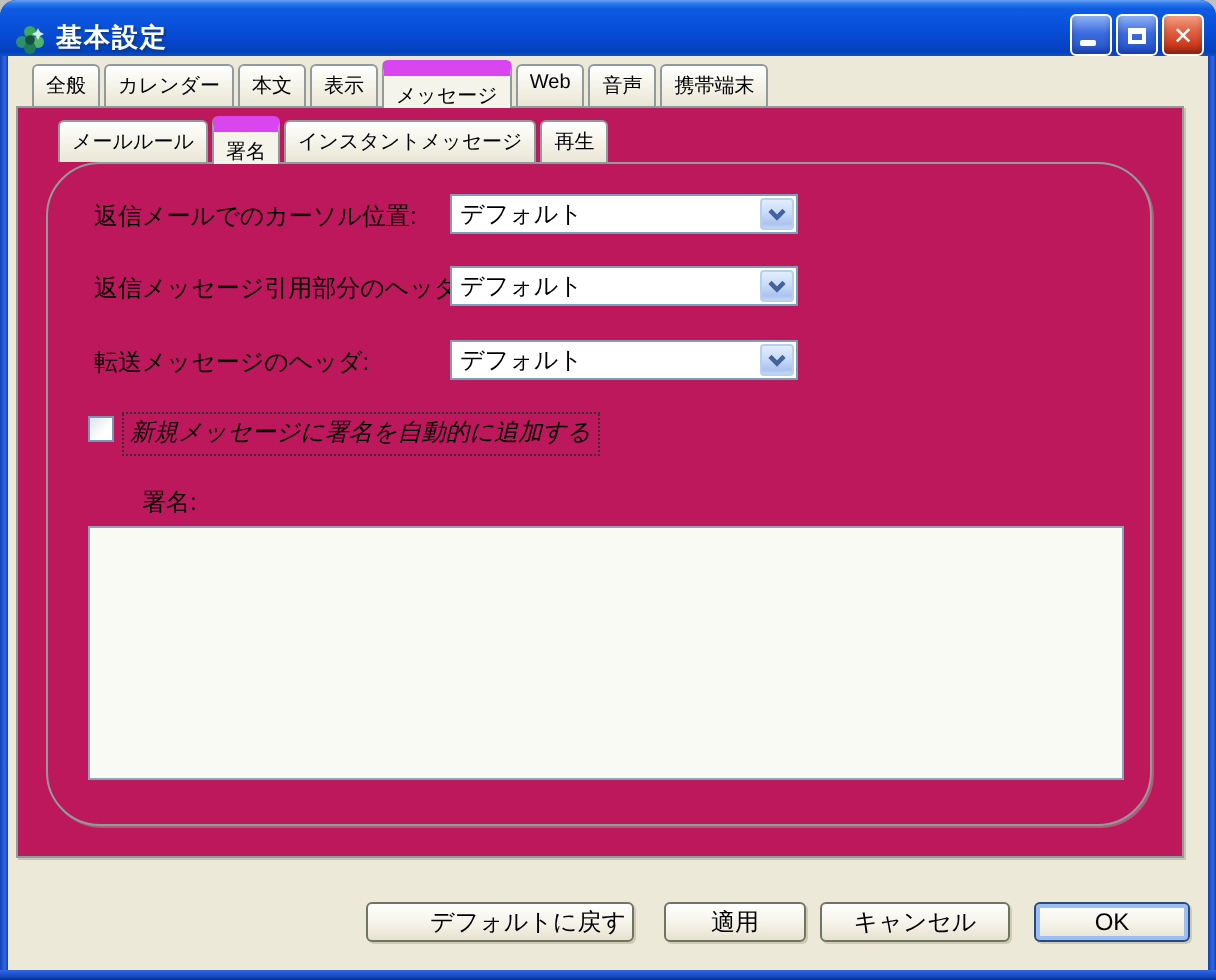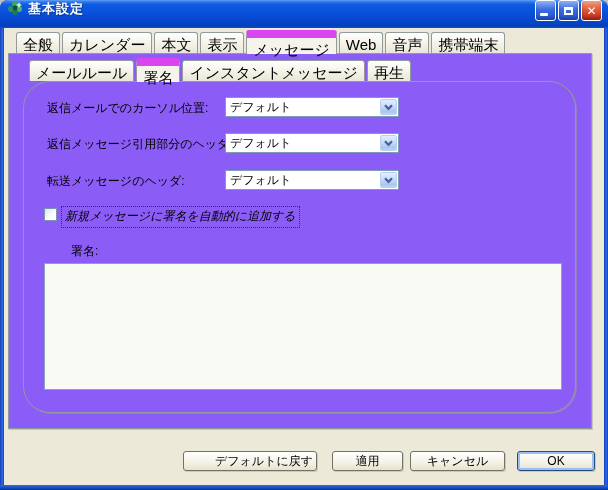--- a/index.html
+++ b/index.html
@@ -10,21 +10,21 @@
     position:relative; width:608px; height:490px;
     background:#0B51C3; overflow:hidden;
     border-radius:8px 8px 0 0;
   }
 
   
   .titlebar {
     position:absolute; left:0; top:0; width:608px; height:28px;
     background:linear-gradient(180deg,#6AA1F4 0%,#2E7CF0 6%,#0F5BE0 16%,#0A54DE 38%,#0747CE 72%,#0340BA 92%,#0B51C8 100%);
     border-radius:8px 8px 0 0;
-    display:flex; align-items:flex-start;
+    display:flex; align-items:flex-end;
   }
   .titlebar-icon { width:16px; height:16px; margin:0 5px 0 7px; flex:0 0 auto; }
   .titlebar-text {
     color:#fff; font-size:13px; font-weight:bold; letter-spacing:1px;
     text-shadow:1px 1px 1px #0B3A8C; flex:1 1 auto;
   }
   .titlebar-buttons { display:flex; gap:2px; margin-right:6px; }
   .tb-btn {
     width:21px; height:21px; border:1px solid #fff; border-radius:3px;
     display:flex; align-items:center; justify-content:center; position:relative;
@@ -41,36 +41,36 @@
                  background:linear-gradient(90deg,#1141B2 0%,#2E67E8 60%,#1141B2 100%); }
   .frame-right { position:absolute; right:0; top:28px; bottom:0; width:4px;
                  background:linear-gradient(90deg,#1141B2 0%,#2E67E8 60%,#1141B2 100%); }
   .frame-bottom{ position:absolute; left:0; bottom:0; width:608px; height:5px;
                  background:linear-gradient(180deg,#2E67E8 0%,#1141B2 80%,#062B86 100%); }
   .client { position:absolute; left:4px; top:28px; right:4px; bottom:5px; background:#ECE9D8; }
 
   
   .tab {
     height:21px; margin-bottom:1px; padding:3px 6px 12px 6px;
-    font-size:15px; color:#000; white-space:nowrap;
+    font-size:10px; color:#000; white-space:nowrap;
     background:linear-gradient(180deg,#FFFFFF 0%,#F4F2E7 55%,#E9E6D6 100%);
     border:1px solid #919B9C; border-bottom:none; border-radius:3px 3px 0 0;
     cursor:default;
   }
   .tab.active {
     height:24px; margin-bottom:0; padding-top:3px;
     background:#F5F4EB;
     border-top:8px solid #d946ef; position:relative; z-index:5;
   }
   .tabs-row { position:absolute; display:flex; align-items:flex-end; gap:2px; z-index:4; }
   .tabs-primary { left:12px; top:2px; height:24px; }
   .tabs-secondary { left:20px; top:5px; height:23px; }
 
   .tabpage {
-    position:absolute; background:#8b5cf6; border:1px solid #919B9C;
+    position:absolute; background:#be185d; border:1px solid #919B9C;
   }
   .page-outer { left:4px; top:25px; width:584px; height:376px; z-index:1;
                 box-shadow:1px 1px 0 rgba(160,160,140,.5); }
   .page-inner { left:14px; top:27px; width:553px; height:332px; z-index:2;
                 box-shadow:1px 1px 0 rgba(160,160,140,.5);border-radius:27px; }
 
   
   .form-label { position:absolute; left:23px; font-size:12px; color:#000; white-space:nowrap; }
 
   .combo {

